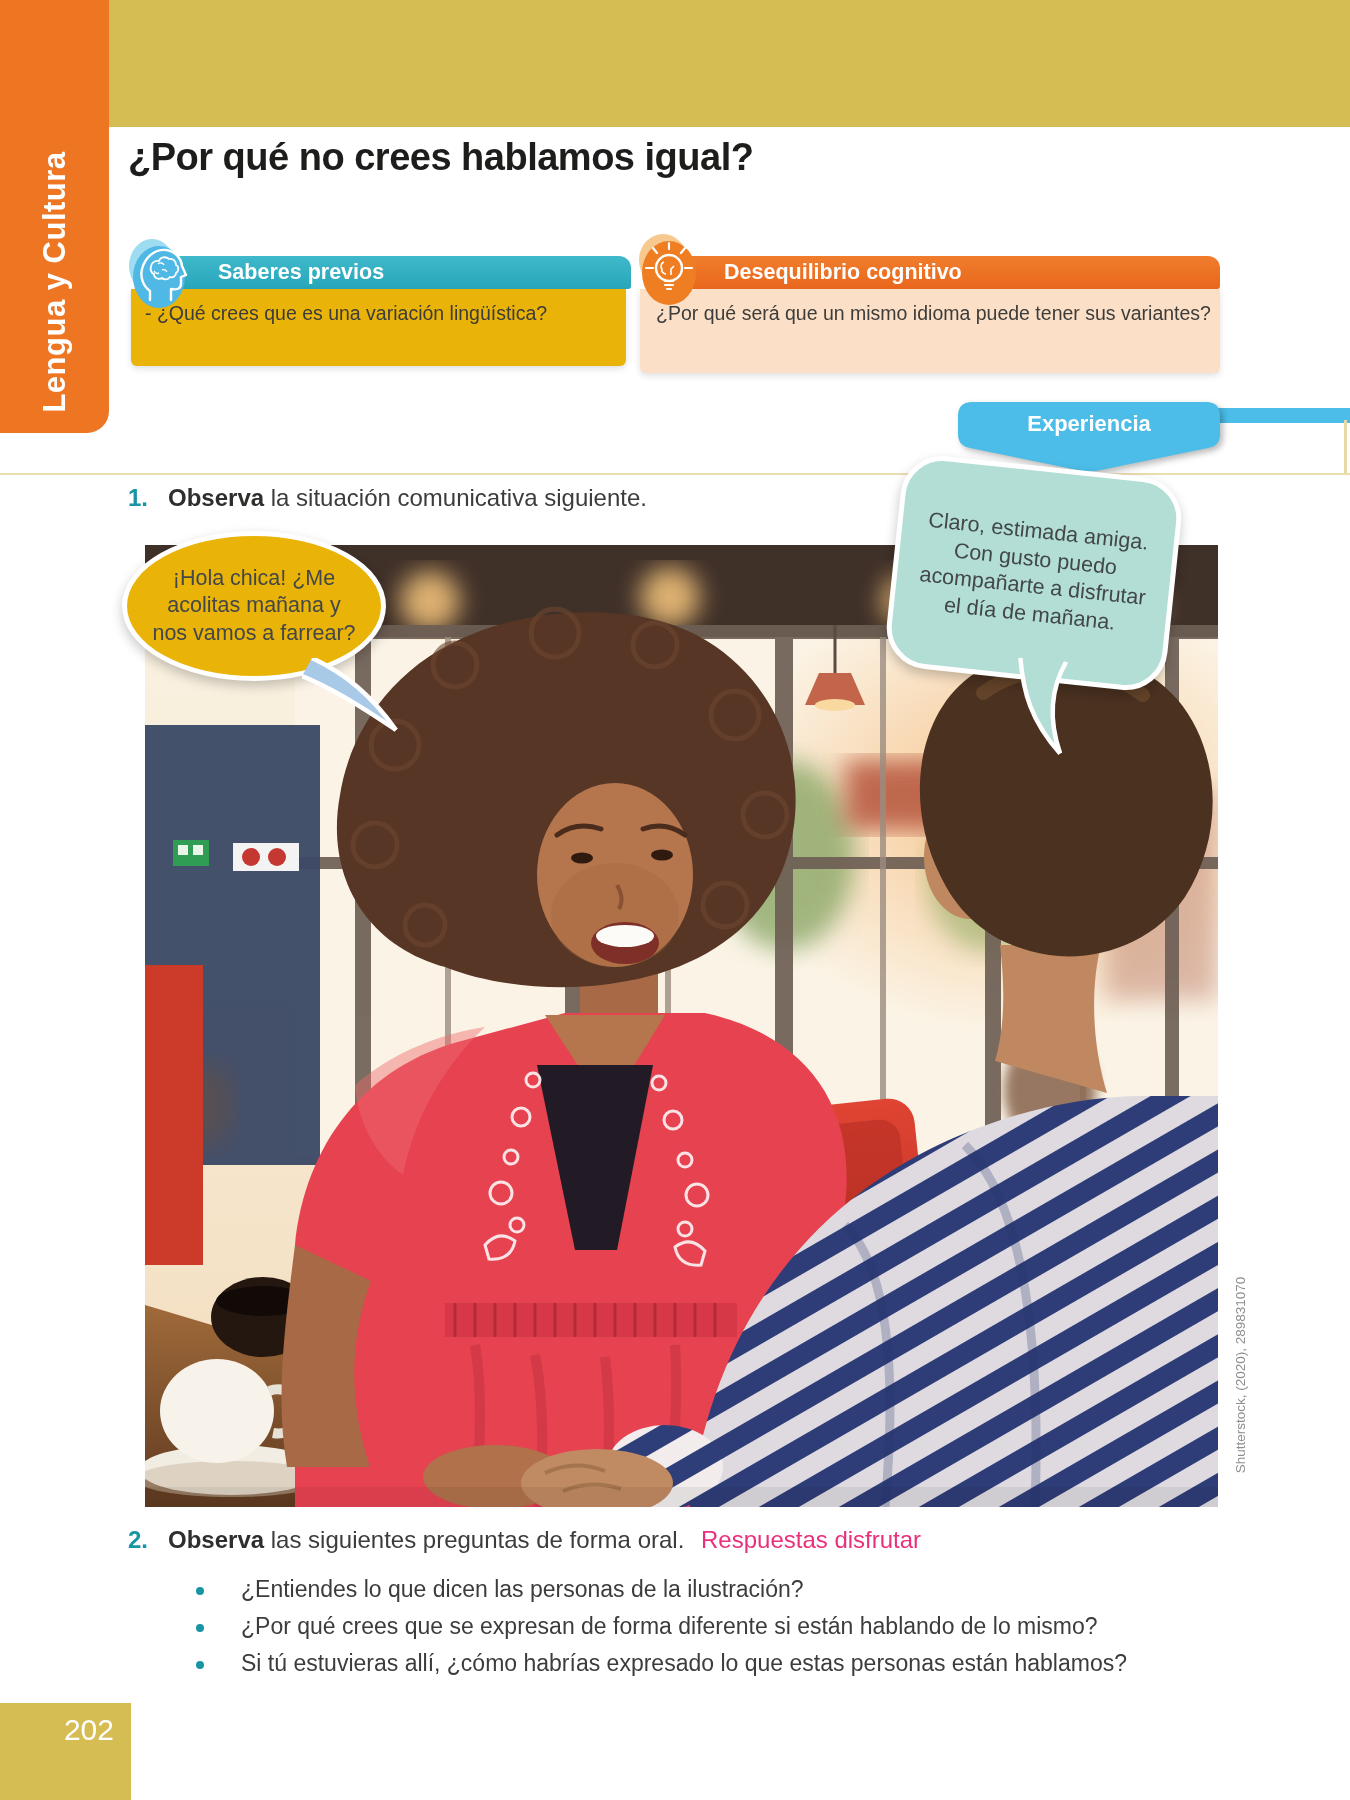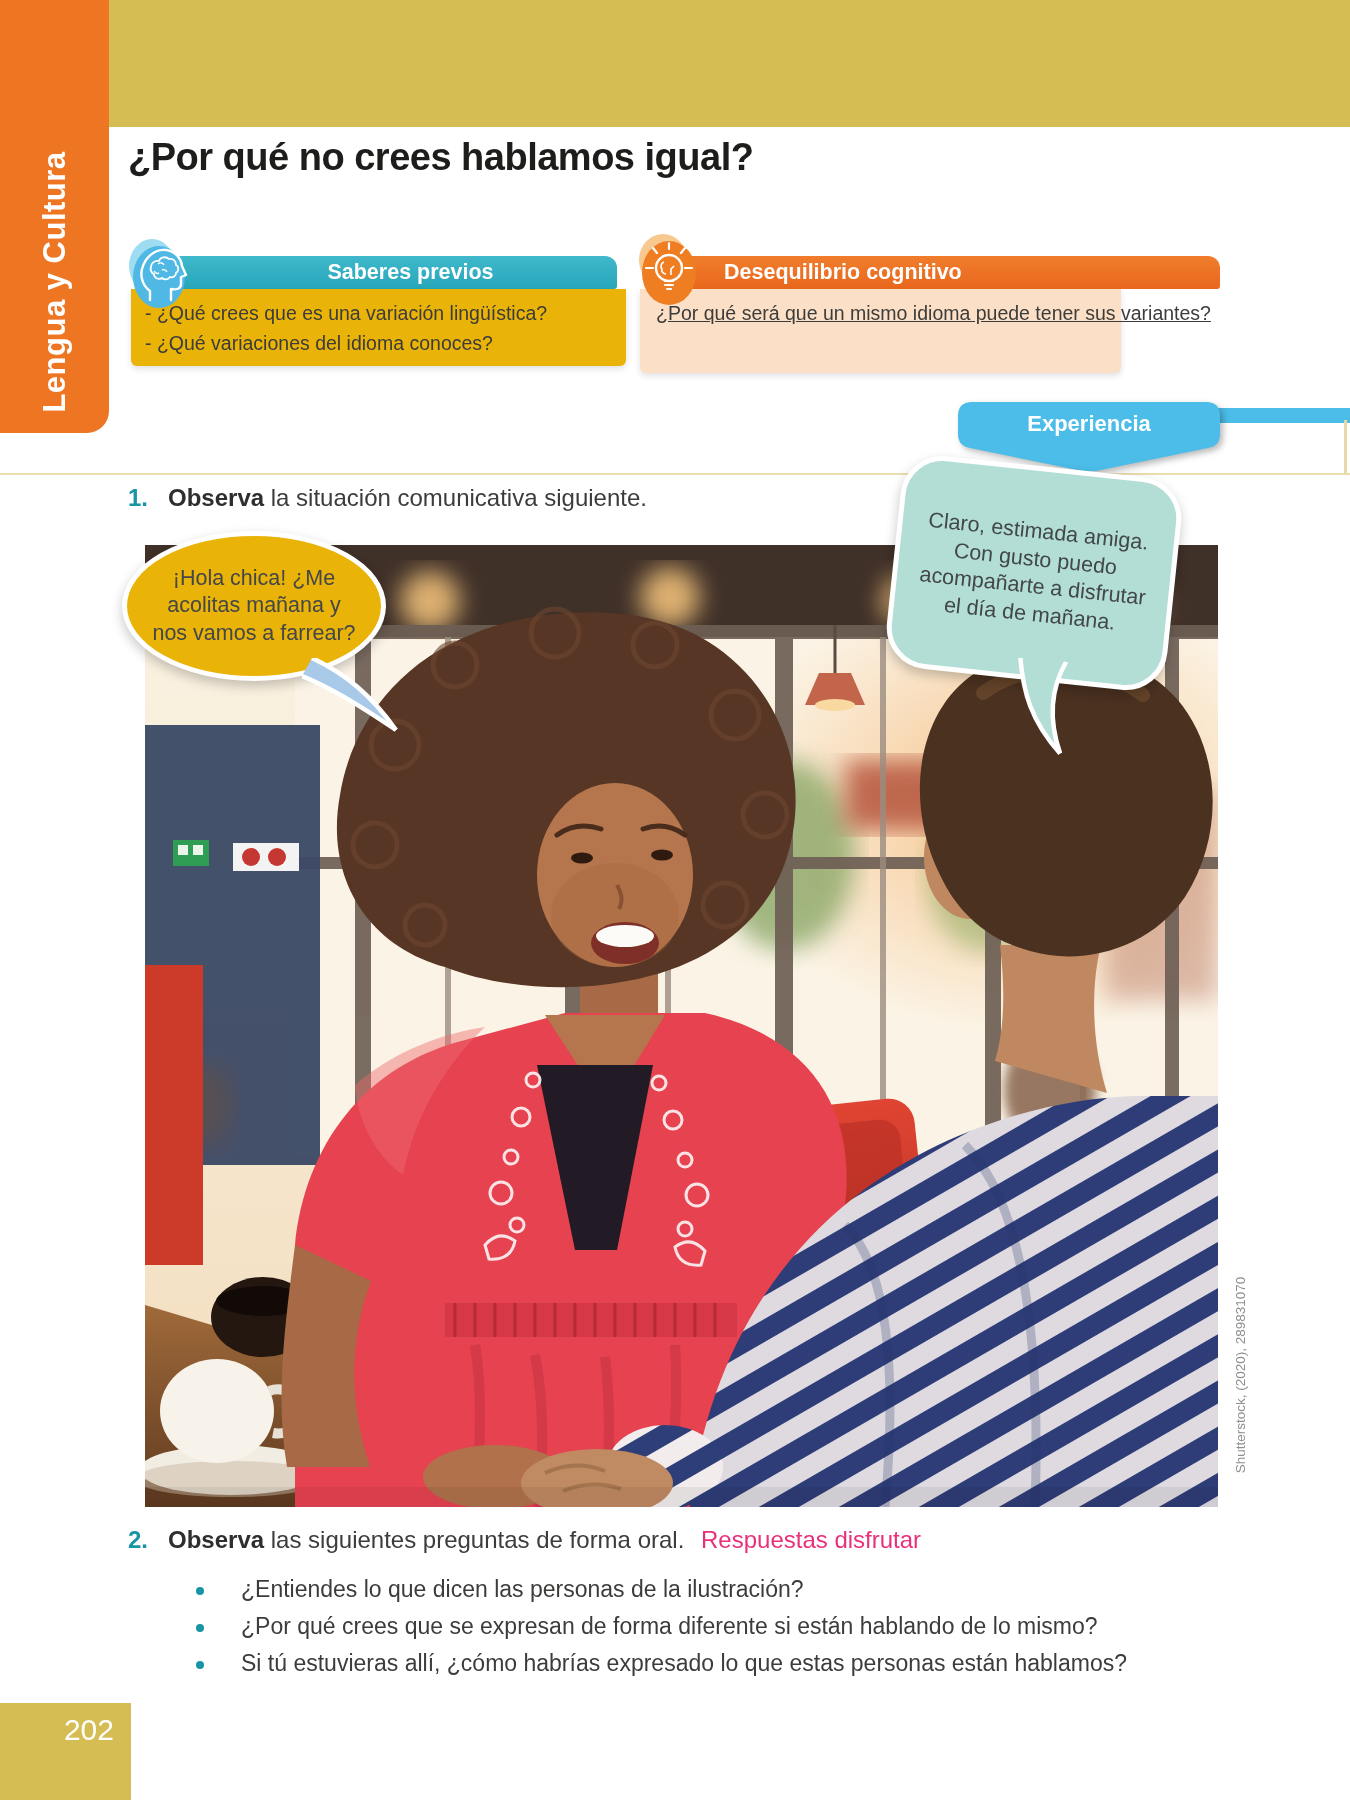--- a/index.html
+++ b/index.html
@@ -14,26 +14,26 @@
              border-bottom-right-radius:22px; }
   .sidebar-label { position:absolute; left:55px; top:282px; transform:translate(-50%,-50%) rotate(-90deg);
              white-space:nowrap; color:#fff; font-size:31px; font-weight:bold; letter-spacing:.5px; }
   .page-title { position:absolute; left:128px; top:136px; font-size:38px; font-weight:bold;
              color:#1d1d1b; letter-spacing:-.5px; }
   
   .box-header { position:absolute; height:33px; color:#fff; font-weight:bold; font-size:21.5px;
              line-height:33px; border-top-right-radius:12px; border-bottom-right-radius:3px; }
   .box-body  { position:absolute; font-size:19.5px; color:#3c3c3b; line-height:30px;
              box-shadow:0 3px 6px rgba(0,0,0,.12); }
-  .sab-header { left:156px; top:256px; width:461px; background:linear-gradient(180deg,#3fb9cb,#27a6ba); padding-left:48px;text-align:center; }
+  .sab-header { left:170px; top:256px; width:461px; background:linear-gradient(180deg,#3fb9cb,#27a6ba); padding-left:48px; }
   .sab-body   { left:131px; top:289px; width:495px; height:77px; background:#eab308; padding:9px 10px 0 14px;
              border-radius:0 0 6px 6px; }
   .des-header { left:672px; top:256px; width:548px; background:linear-gradient(180deg,#f07d2c,#e9671d); padding-left:52px; }
-  .des-body   { left:640px; top:289px; width:481px; height:84px; background:#fbdfc6; padding:9px 10px 0 16px;
-             border-radius:0 0 6px 6px;text-decoration:underline; }
+  .des-body   { left:640px; top:289px; width:580px; height:84px; background:#fbdfc6; padding:9px 10px 0 16px;
+             border-radius:0 0 6px 6px; }
   .badge-icon { position:absolute; z-index:4; }
   .icon-sab { left:126px; top:236px; }
   .icon-des { left:634px; top:230px; }
   
   .exp-banner { position:absolute; left:958px; top:402px; width:262px; height:72px; z-index:3;
              filter:drop-shadow(3px 3px 3px rgba(0,0,0,.28)); }
   .exp-label { position:absolute; left:0; top:9px; width:100%; text-align:center; color:#fff;
              font-size:22px; font-weight:bold; }
   .exp-strip { position:absolute; left:1218px; top:408px; width:132px; height:15px; background:#4bbde8; }
   .edge-vline { position:absolute; left:1344px; top:420px; width:3px; height:54px; background:#e8d8a8; }
@@ -85,21 +85,20 @@
       <path d="M24 64 V55 C17 50 14 41 16 33 C19 21 29 13 40 14 C49 15 55 22 56 30 L60 39 L55 41 V48 C55 53 50 54 45 53 V64" fill="none" stroke="#fff" stroke-width="2.4" stroke-linecap="round" stroke-linejoin="round"></path>
       <path d="M25 31 c0-4 4-7 8-6 c1-4 7-5 10-2 c4-1 7 2 7 6 c3 1 3 6 0 8 c0 3-3 5-6 4 c-2 3-6 3-8 1 c-4 2-8 0-8-4 c-3-1-4-5-3-7 Z" fill="none" stroke="#fff" stroke-width="1.8"></path>
       <path d="M32 28 c2-2 5-1 6 1 M36 34 c2-1 4 0 5 2 M28 35 c1 2 3 3 5 2" fill="none" stroke="#fff" stroke-width="1.4"></path>
     </svg>
   </div>
   <div class="box-header sab-header">
     <span>Saberes previos</span>
   </div>
   <div class="box-body sab-body">
     <div>- ¿Qué crees que es una variación lingüística?</div>
-    <div>- ¿Qué variaciones del idioma conoces?</div>
   </div>
 
   <div class="badge-icon icon-des">
     <svg width="68" height="82" viewBox="0 0 68 82">
       <ellipse cx="29" cy="30" rx="24" ry="26" fill="#f8c98e"></ellipse>
       <ellipse cx="35" cy="43" rx="27" ry="32" fill="#ef7d22"></ellipse>
       <circle cx="35" cy="38" r="13" fill="none" stroke="#fff" stroke-width="2.4"></circle>
       <path d="M30 32 c-3 1-4 5-2 7 c-1 2 1 5 4 5" fill="none" stroke="#fff" stroke-width="1.6"></path>
       <path d="M37 45 v-6 l3-3" fill="none" stroke="#fff" stroke-width="1.6"></path>
       <path d="M31 51 h8 M31 55 h8 M33 59 h4" stroke="#fff" stroke-width="2.2" stroke-linecap="round"></path>

